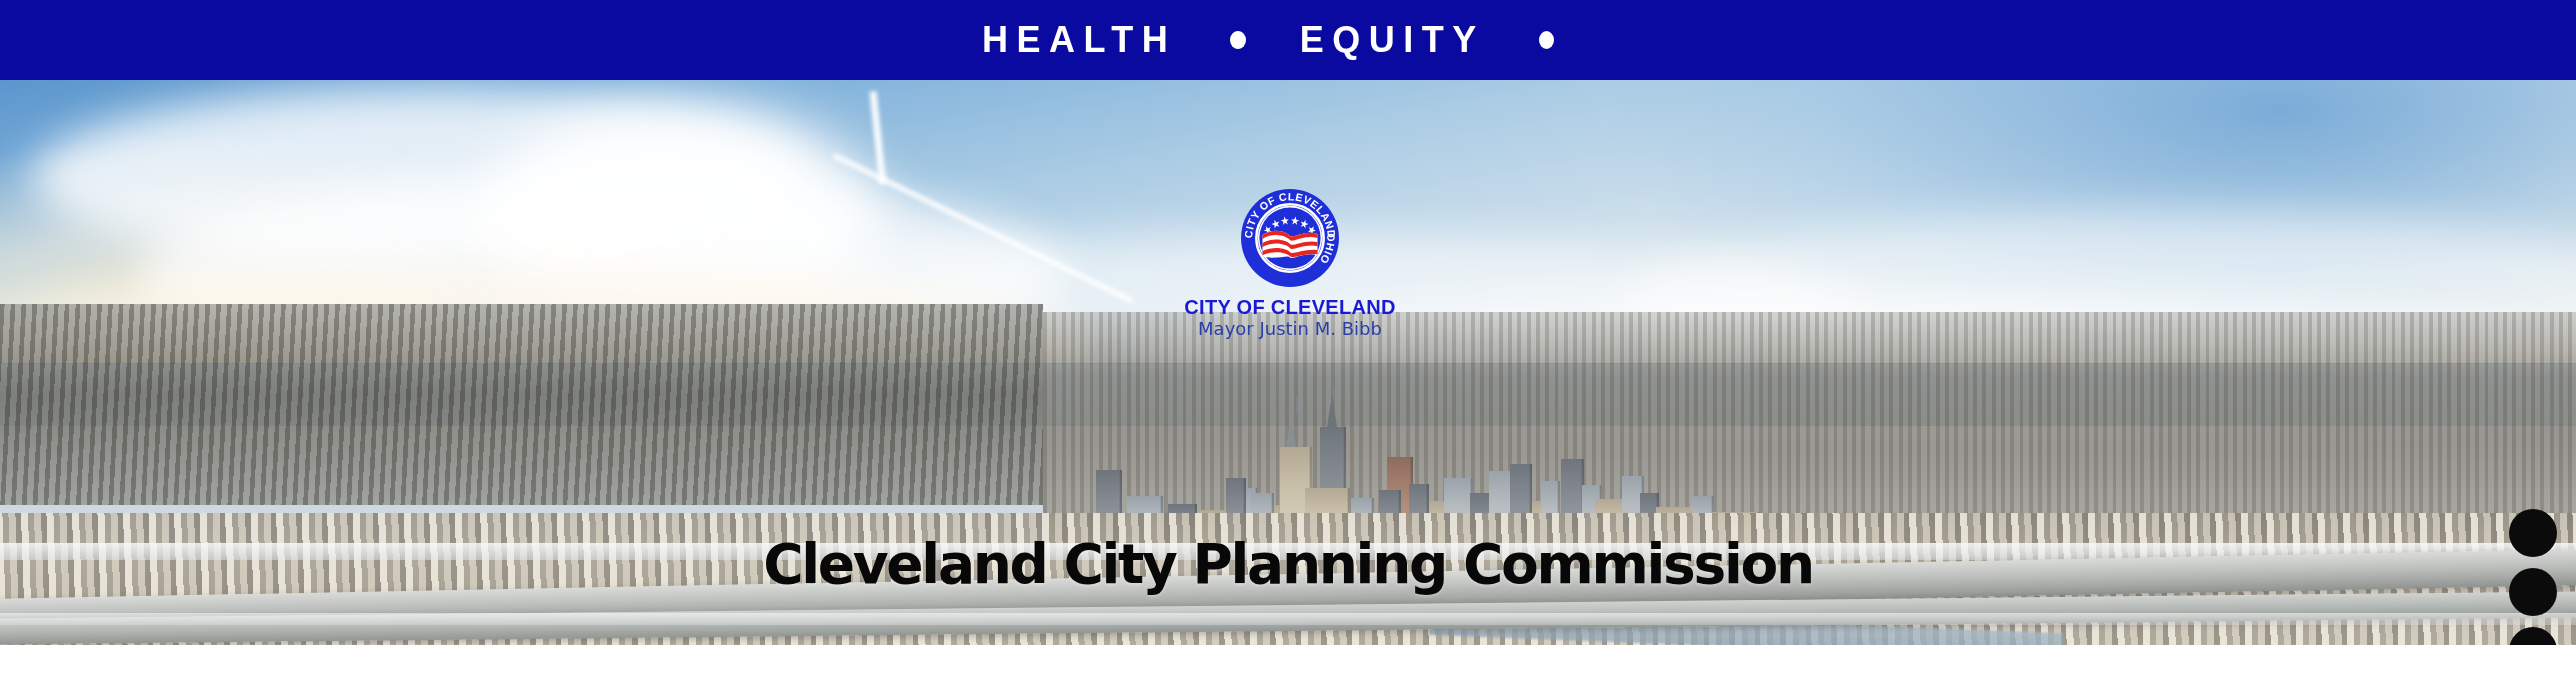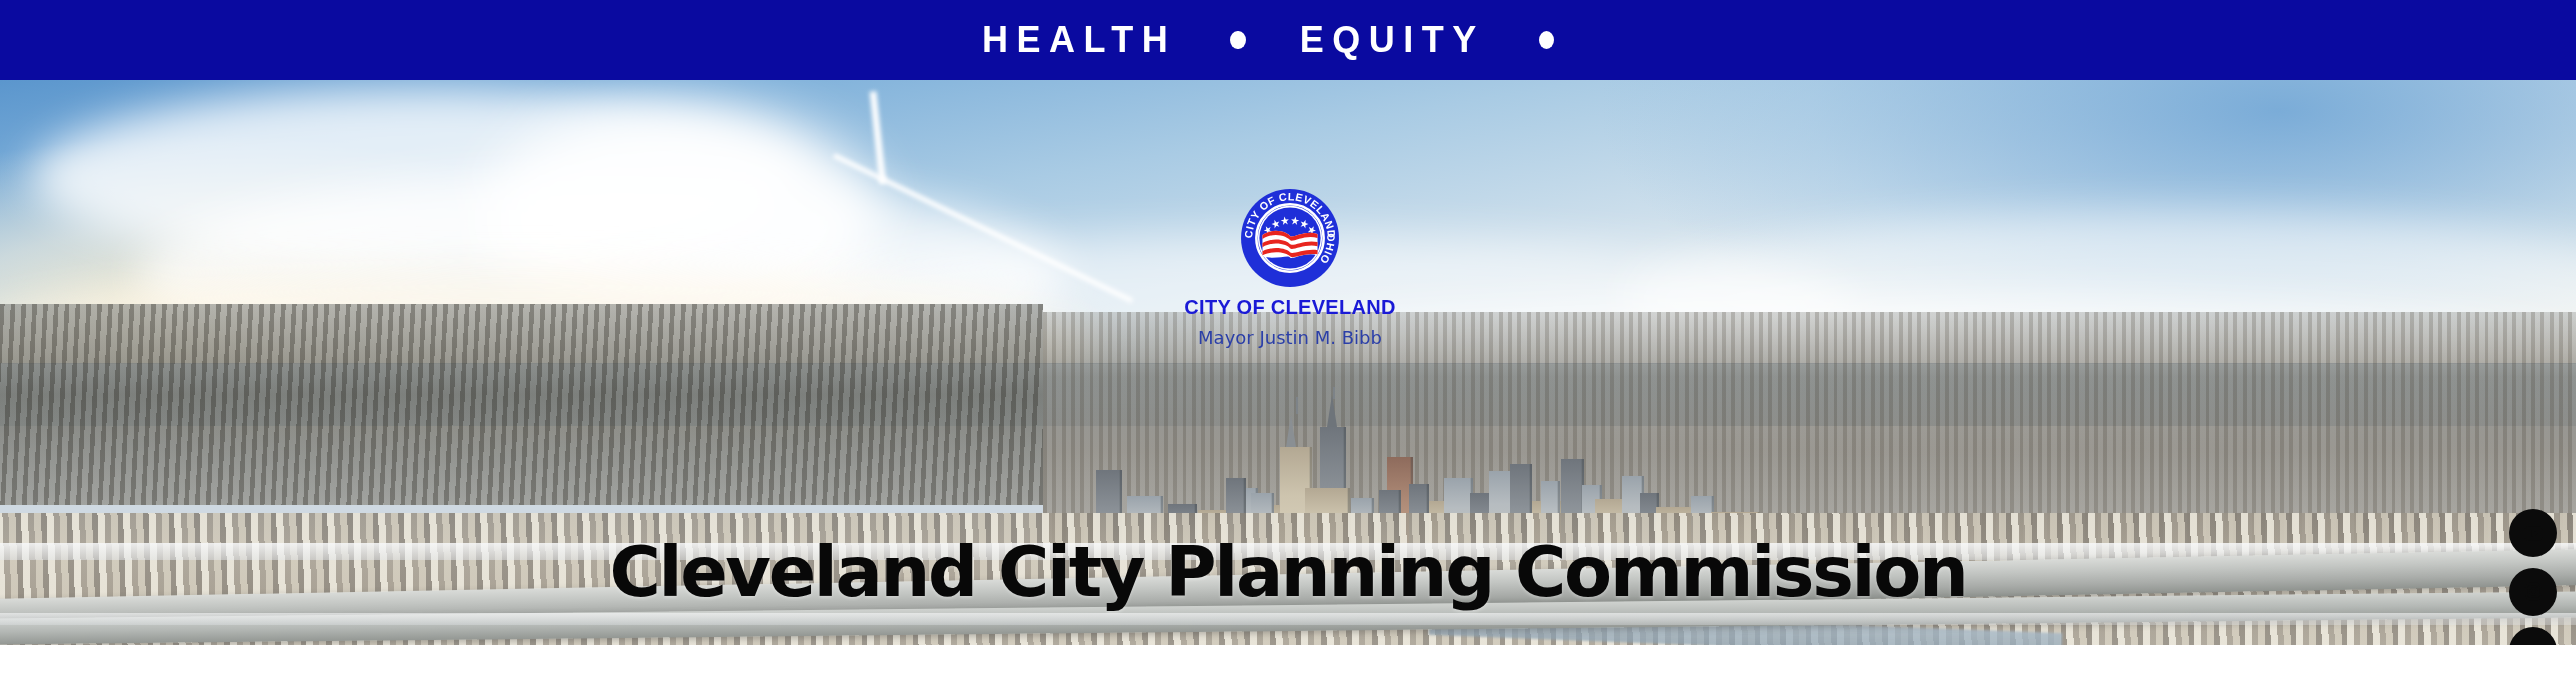--- a/index.html
+++ b/index.html
@@ -216,34 +216,34 @@
     letter-spacing: 0.3px;
     color: #1a1ad6;
     line-height: 1.05;
     white-space: nowrap;
   }
   #logo-mayor {
     font-family: "DejaVu Sans", sans-serif;
     font-weight: normal;
     font-size: 18px;
     color: #2b3fa8;
-    margin-top: 10px;
+    margin-top: 1px;
     line-height: 1.1;
     white-space: nowrap;
   }
 
   
   #main-title {
     position: absolute;
     left: 0; top: 457px;
     width: 2576px;
     text-align: center;
     font-family: "DejaVu Sans", sans-serif;
     font-weight: bold;
-    font-size: 70px;
+    font-size: 55px;
     letter-spacing: -2.3px;
     color: #080808;
     line-height: 1;
     white-space: nowrap;
     z-index: 30;
     text-shadow: 0 1.5px 3.1px rgba(255,255,255,0.28);
   }
 
   
   #social-rail {

